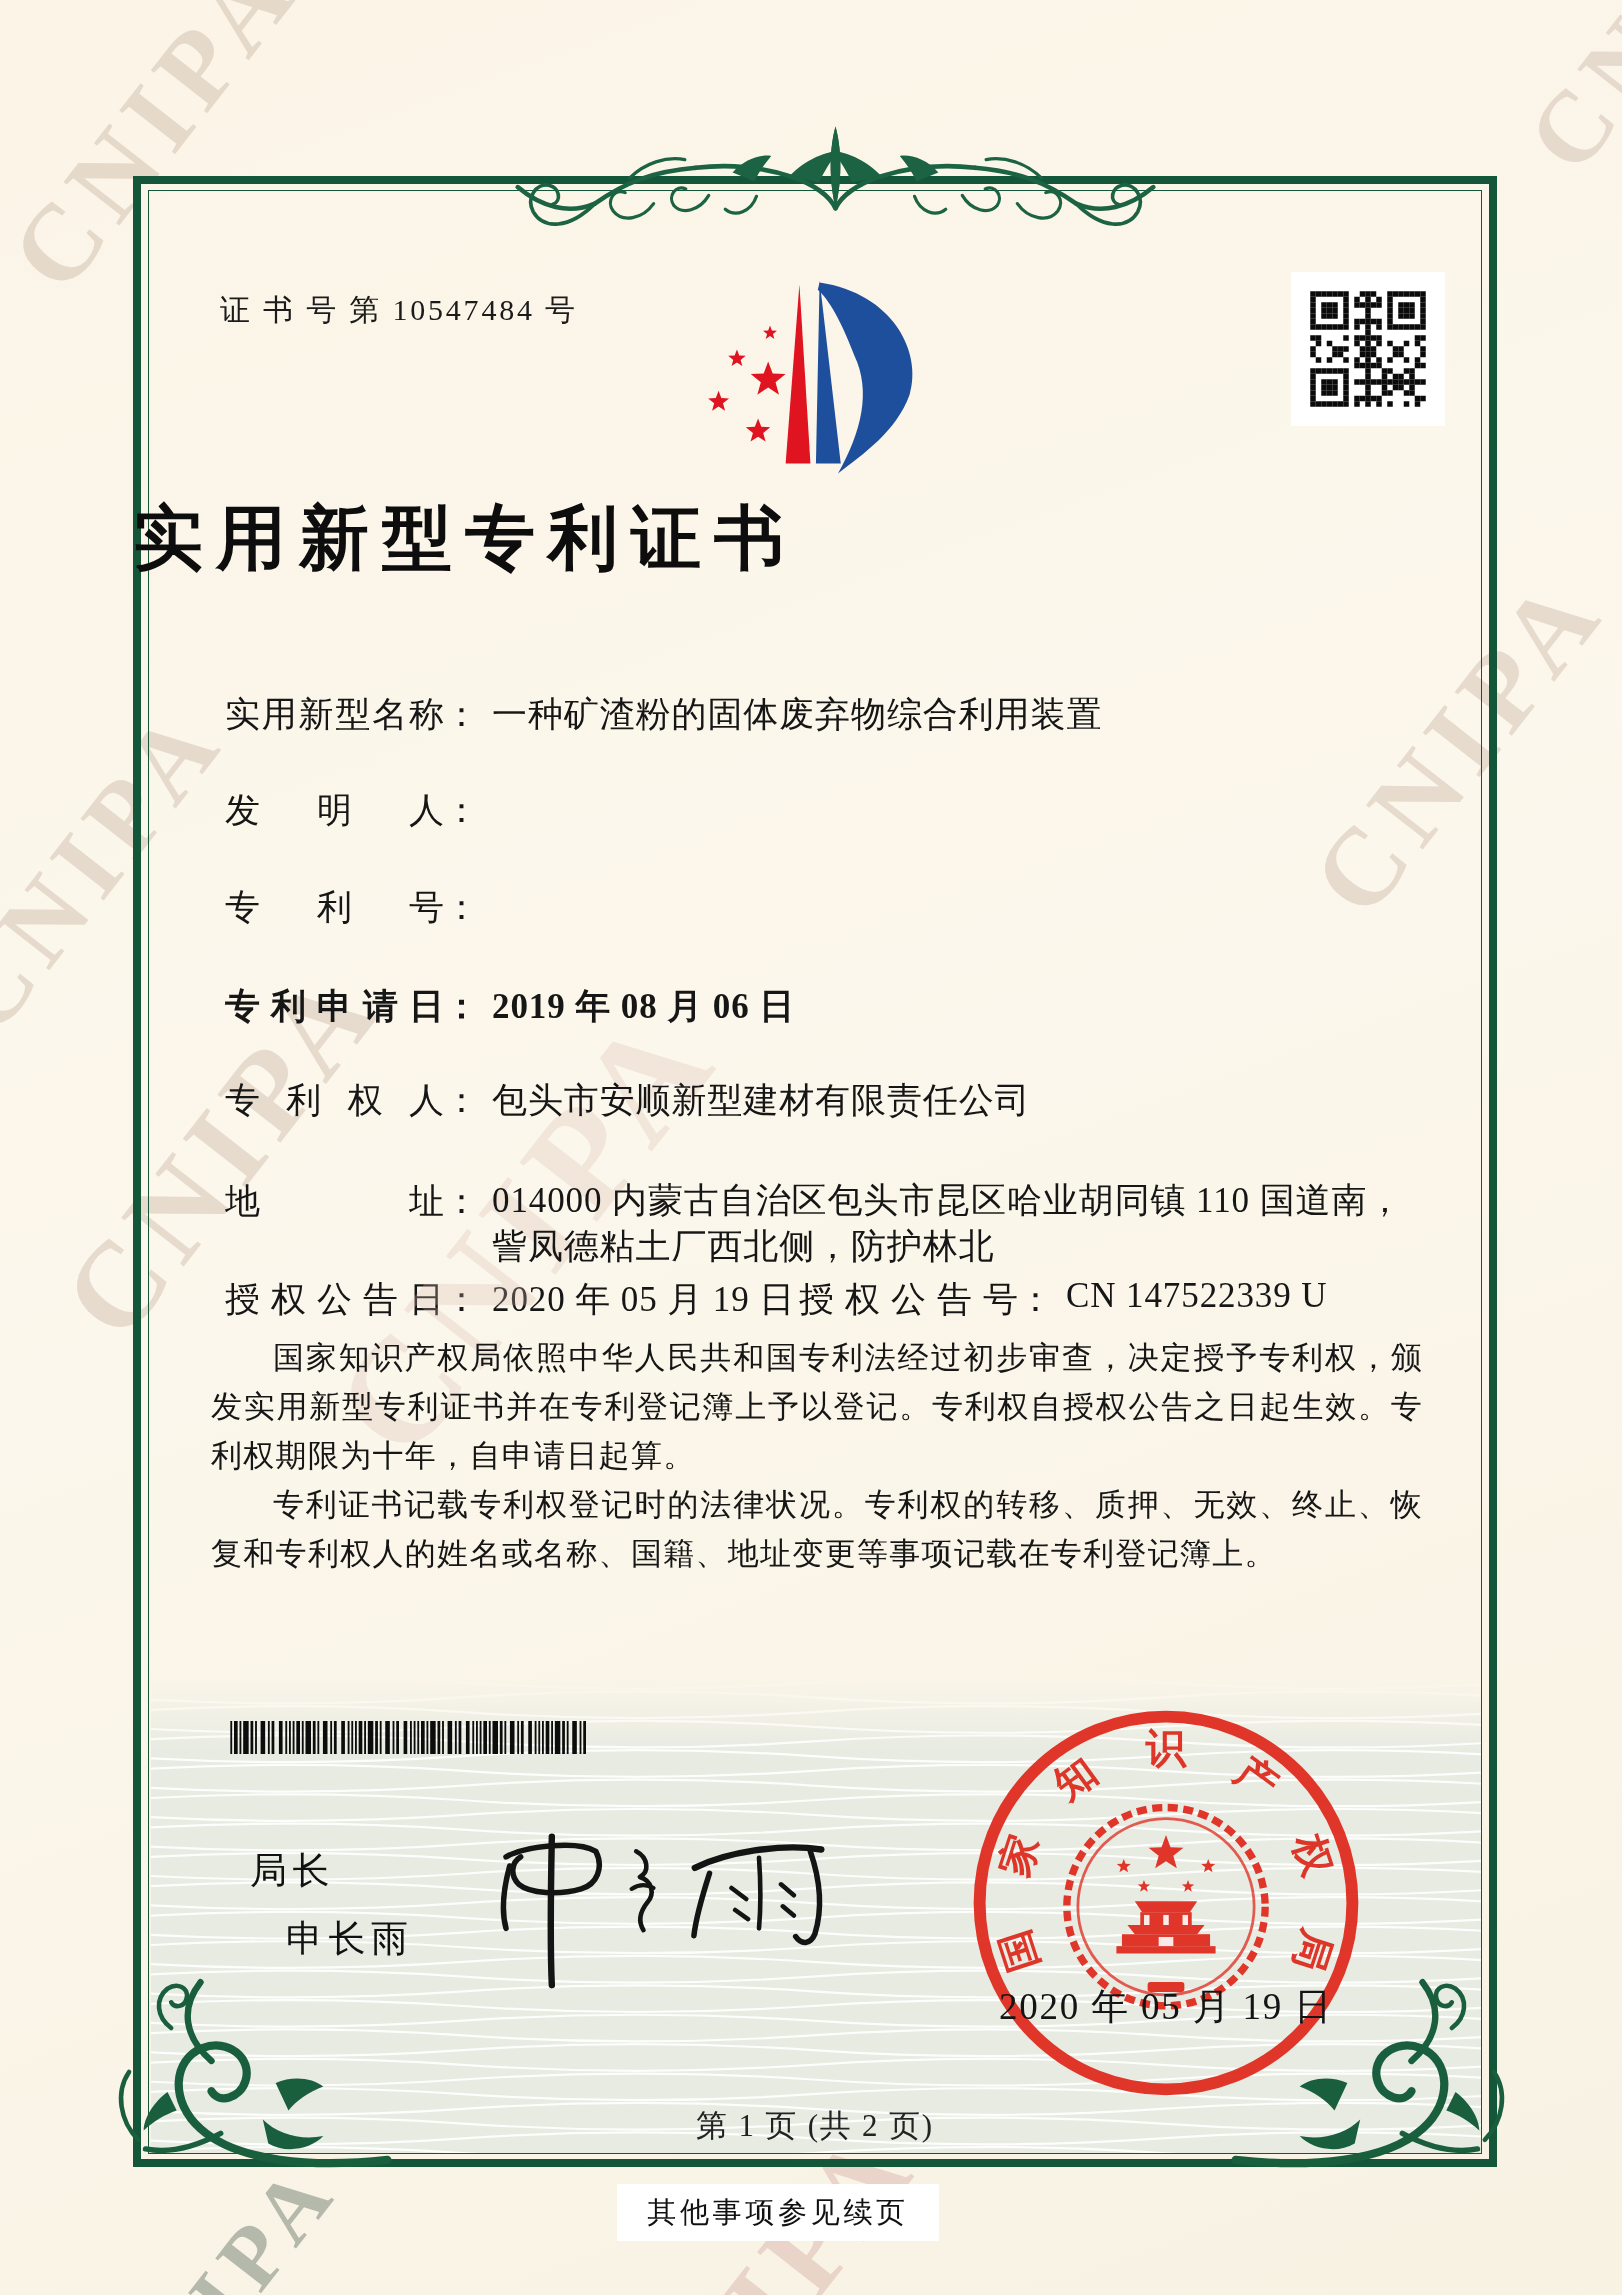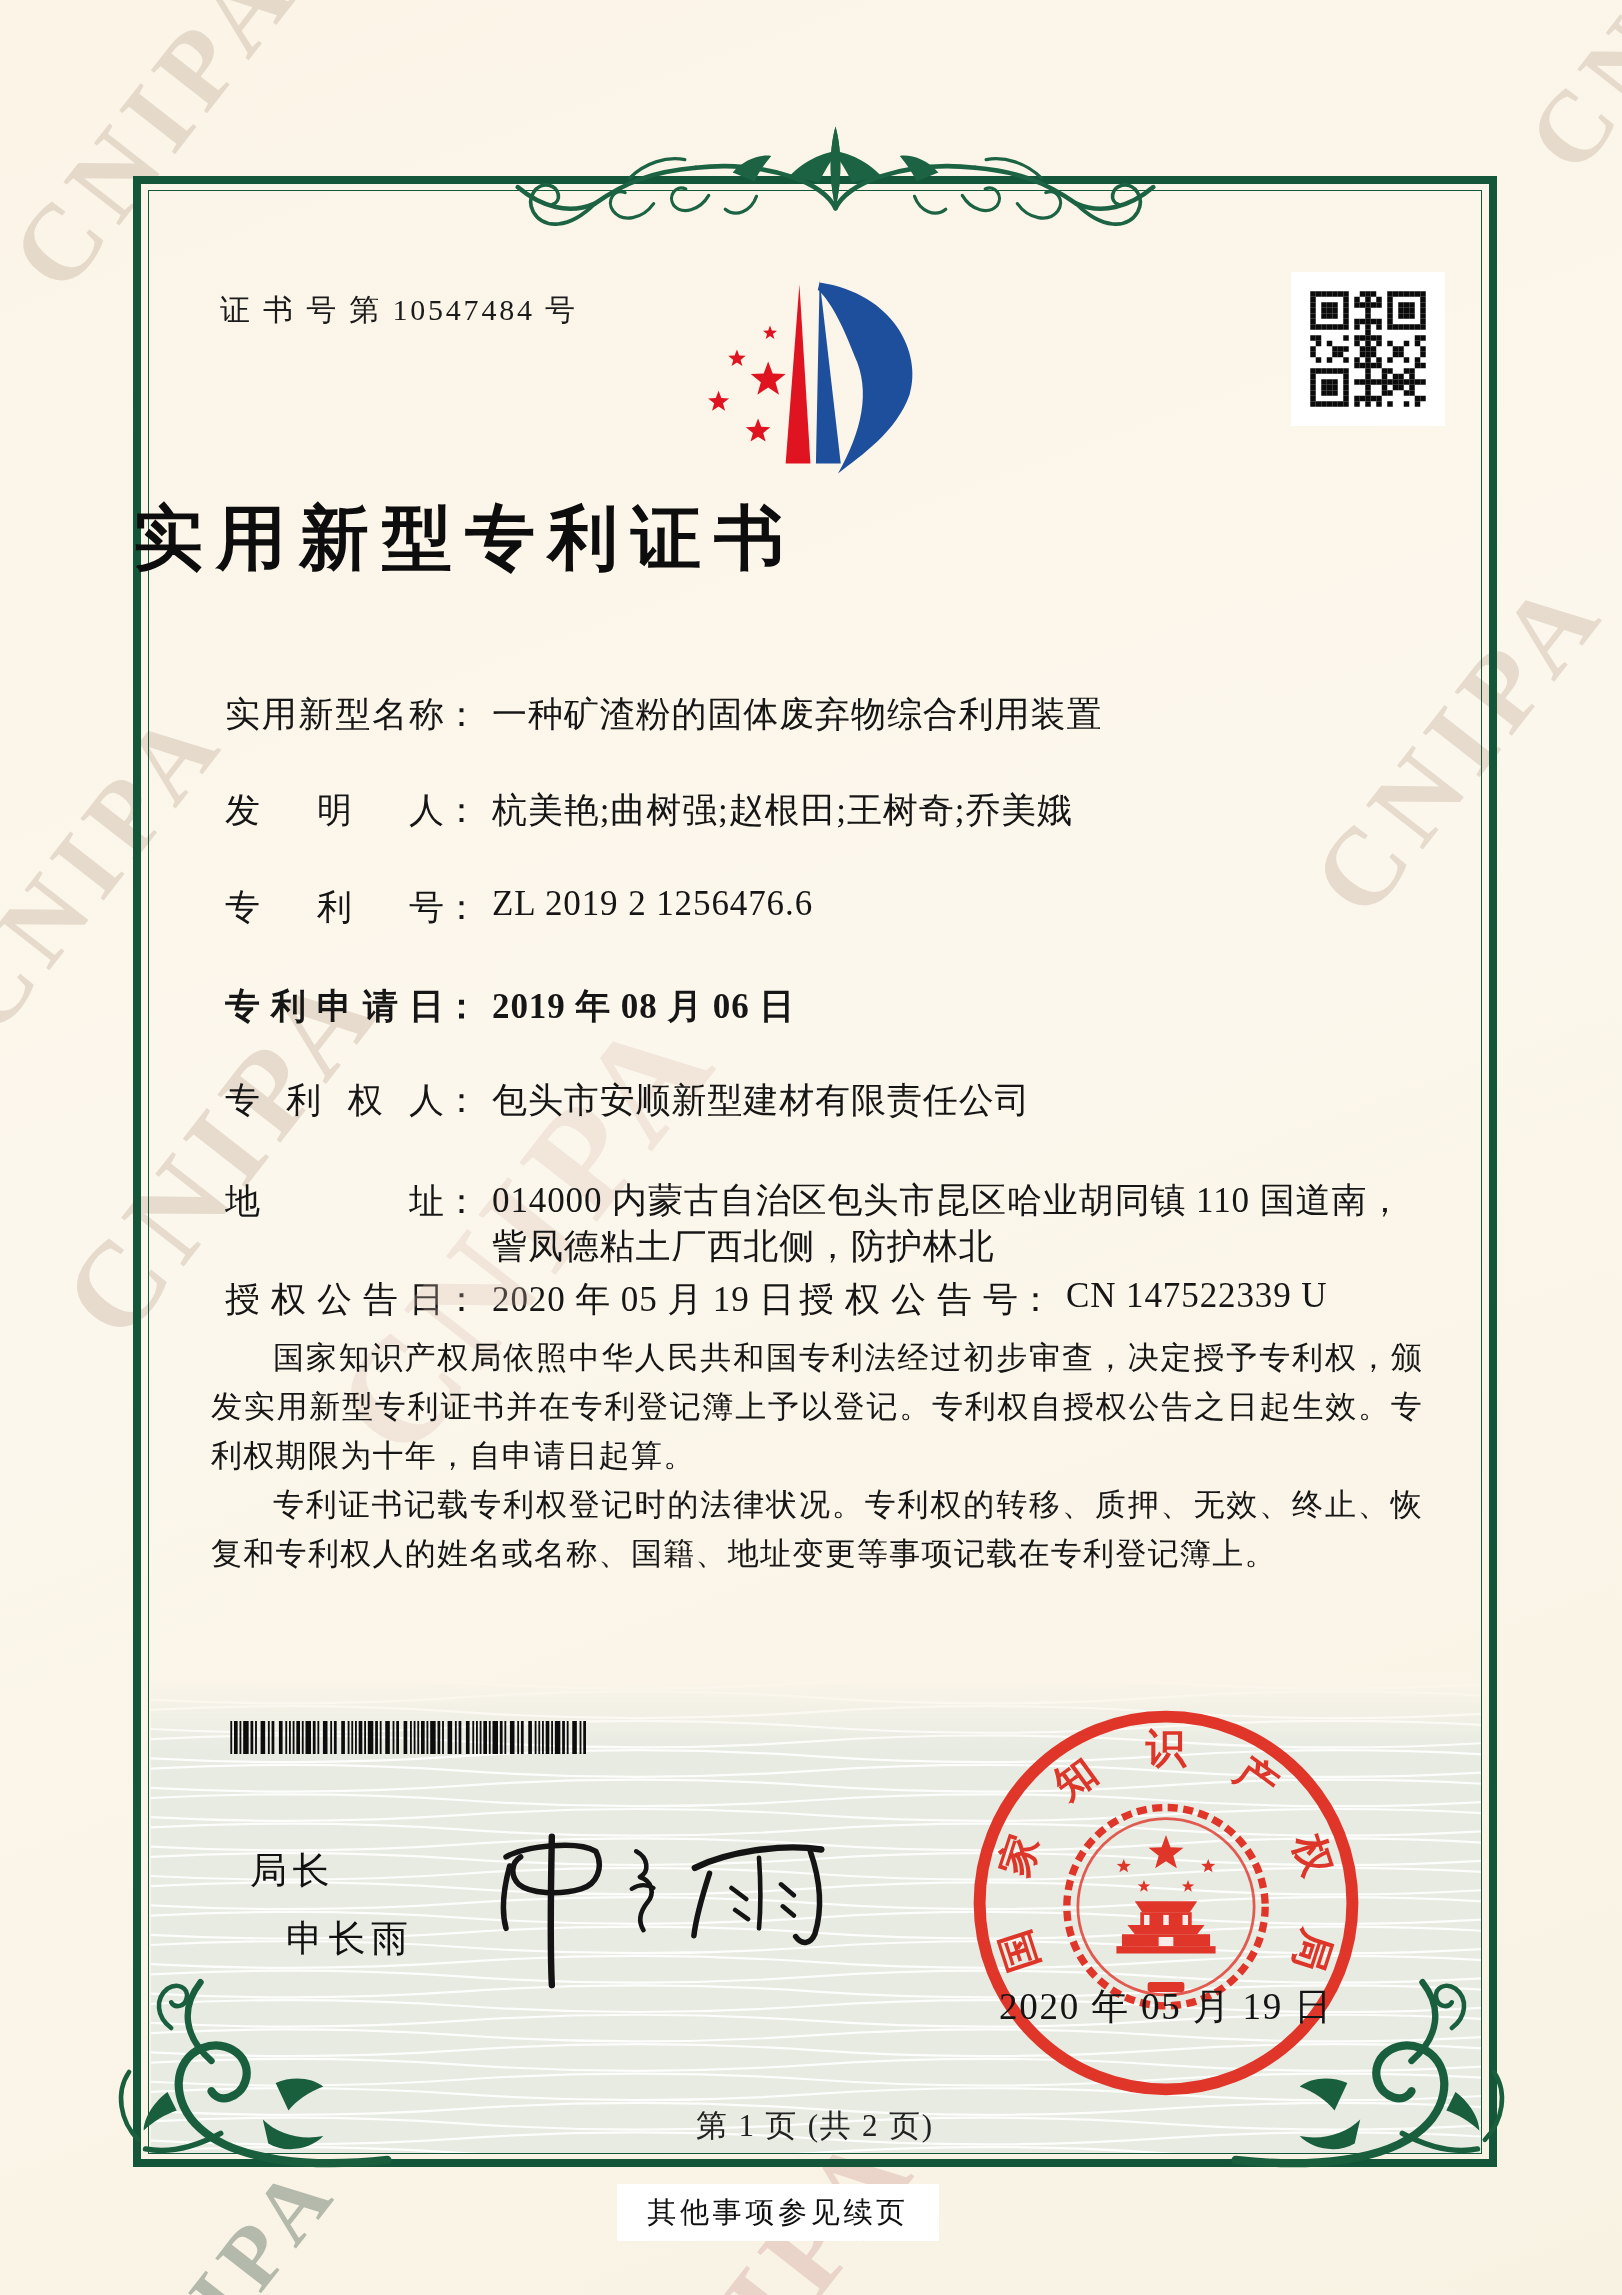--- a/index.html
+++ b/index.html
@@ -400,26 +400,24 @@
 
   <div class="fields" id="fieldsBox">
       <div class="field-row" style="top: 691px;">
         <span class="flabel">实用新型名称</span>
         <span class="colon">：</span>
         <span class="fvalue">一种矿渣粉的固体废弃物综合利用装置</span>
       </div>
       <div class="field-row" style="top: 787px;">
         <span class="flabel">发明人</span>
         <span class="colon">：</span>
-        <span class="fvalue">杭美艳;曲树强;赵根田;王树奇;乔美娥</span>
       </div>
       <div class="field-row" style="top: 884px;">
         <span class="flabel">专利号</span>
         <span class="colon">：</span>
-        <span class="fvalue">ZL 2019 2 1256476.6</span>
       </div>
       <div class="field-row" style="top: 983px; font-weight: bold;">
         <span class="flabel">专利申请日</span>
         <span class="colon">：</span>
         <span class="fvalue">2019 年 08 月 06 日</span>
       </div>
       <div class="field-row" style="top: 1077px;">
         <span class="flabel">专利权人</span>
         <span class="colon">：</span>
         <span class="fvalue">包头市安顺新型建材有限责任公司</span>

